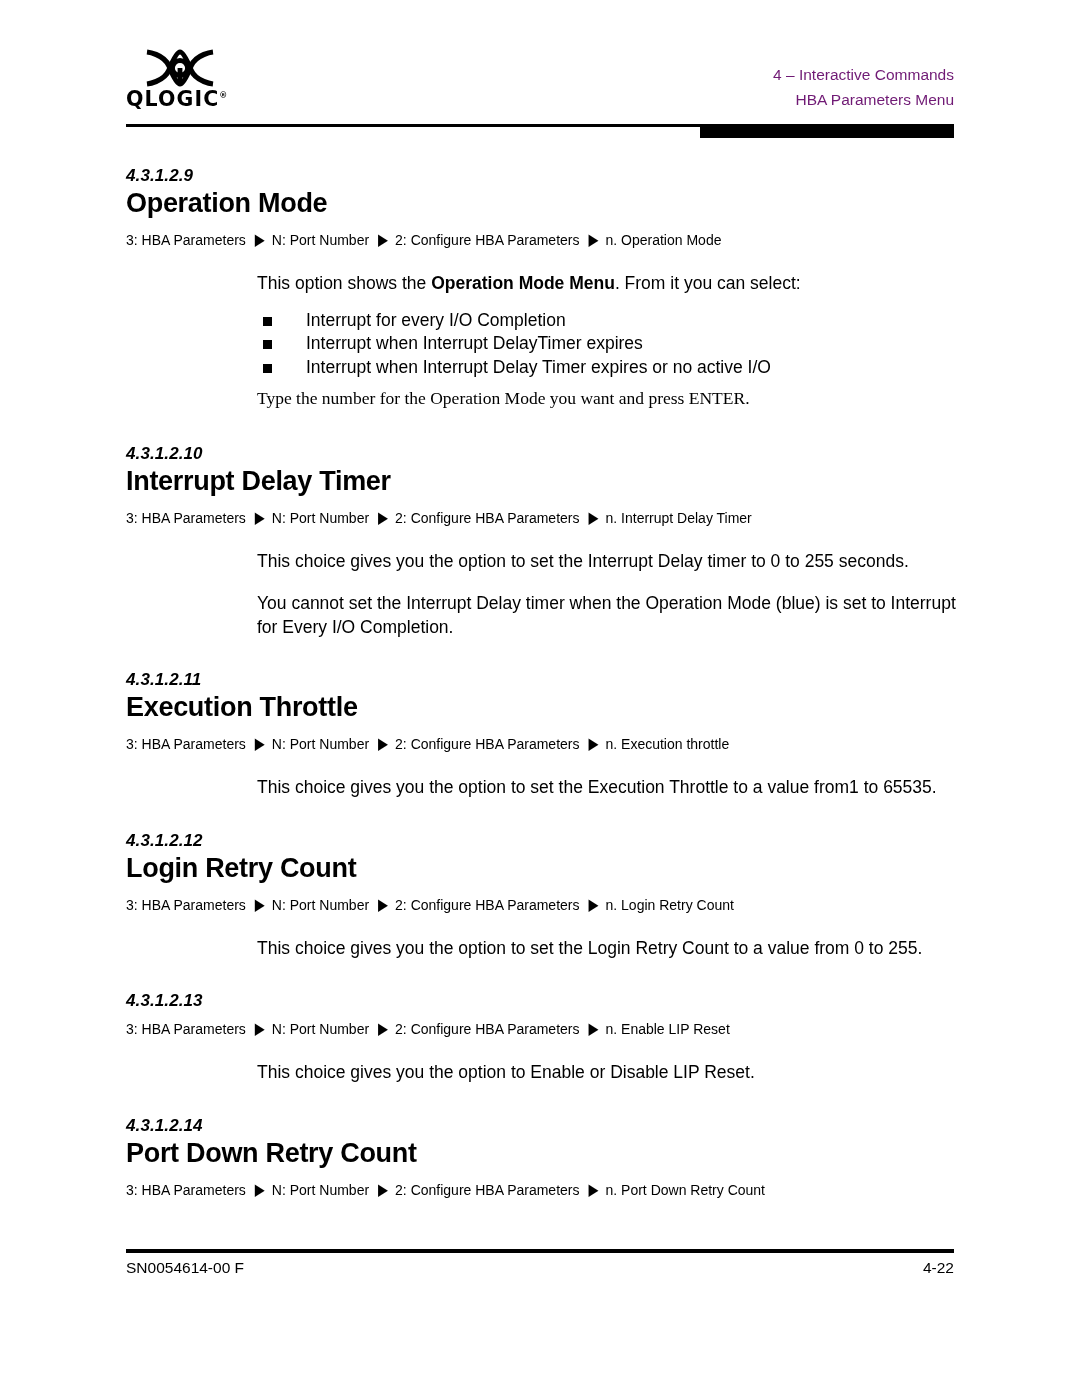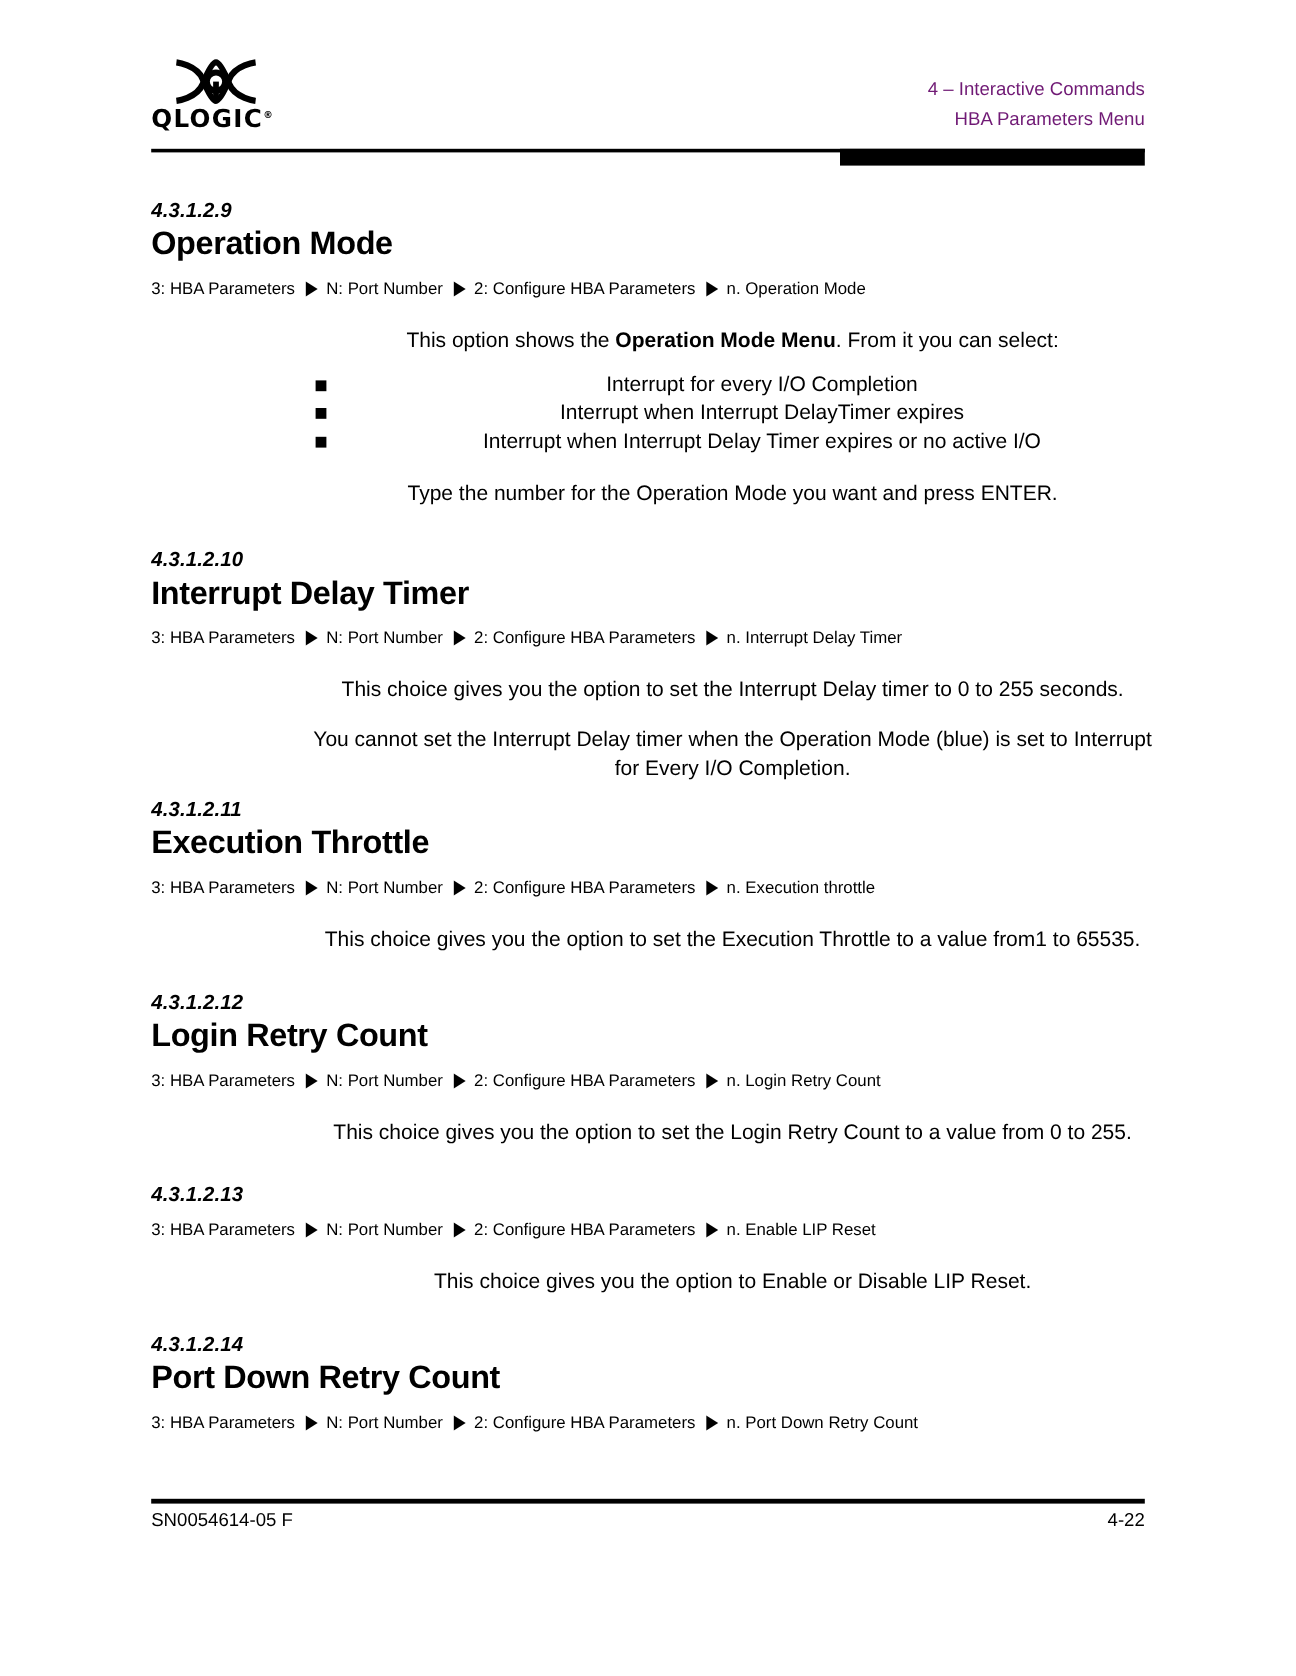--- a/index.html
+++ b/index.html
@@ -121,21 +121,20 @@
     display: inline-block;
     font-size: 13px;
     line-height: 13px;
     transform: translateY(-1px) scaleY(1.25);
     margin: 0 7px 0 9px;
   }
 
   .body-block {
     margin-left: 131px;
     width: 707px;
-    text-align: center;
   }
   .para {
     font-size: 17.5px;
     line-height: 23.5px;
     margin: 0;
   }
   .para b { font-weight: bold; }
 
   .bullets {
     margin: 13px 0 0 0;
@@ -221,38 +220,38 @@
         <span class="crumb">3: HBA Parameters</span><span class="arrow">▶</span><span class="crumb">N: Port Number</span><span class="arrow">▶</span><span class="crumb">2: Configure HBA Parameters</span><span class="arrow">▶</span><span class="crumb">n. Operation Mode</span>
       </div>
       <div class="gap-after-breadcrumb"></div>
       <div class="body-block">
         <p class="para"><span>This option shows the </span><b>Operation Mode Menu</b><span>. From it you can select:</span></p>
         <ul class="bullets">
           <li><span class="sq"></span><span>Interrupt for every I/O Completion</span></li>
           <li><span class="sq"></span><span>Interrupt when Interrupt DelayTimer expires</span></li>
           <li><span class="sq"></span><span>Interrupt when Interrupt Delay Timer expires or no active I/O</span></li>
         </ul>
-        <p class="para" style="margin-top:21px;">Type the number for the Operation Mode you want and press ENTER.</p>
+        <p class="para" style="margin-top:8px;font-family:Liberation Serif, serif;">Type the number for the Operation Mode you want and press ENTER.</p>
       </div>
     </div>
 
     <div class="section" style="margin-top:35px;">
       <p class="sec-num">4.3.1.2.10</p>
       <h2 class="sec-title">Interrupt Delay Timer</h2>
       <div class="breadcrumb">
         <span class="crumb">3: HBA Parameters</span><span class="arrow">▶</span><span class="crumb">N: Port Number</span><span class="arrow">▶</span><span class="crumb">2: Configure HBA Parameters</span><span class="arrow">▶</span><span class="crumb">n. Interrupt Delay Timer</span>
       </div>
       <div class="gap-after-breadcrumb"></div>
       <div class="body-block">
         <p class="para">This choice gives you the option to set the Interrupt Delay timer to 0 to 255 seconds.</p>
         <p class="para">You cannot set the Interrupt Delay timer when the Operation Mode (blue) is set to Interrupt for Every I/O Completion.</p>
       </div>
     </div>
 
-    <div class="section" style="margin-top:15px;">
+    <div class="section" style="margin-top:33px;">
       <p class="sec-num">4.3.1.2.11</p>
       <h2 class="sec-title">Execution Throttle</h2>
       <div class="breadcrumb">
         <span class="crumb">3: HBA Parameters</span><span class="arrow">▶</span><span class="crumb">N: Port Number</span><span class="arrow">▶</span><span class="crumb">2: Configure HBA Parameters</span><span class="arrow">▶</span><span class="crumb">n. Execution throttle</span>
       </div>
       <div class="gap-after-breadcrumb"></div>
       <div class="body-block">
         <p class="para">This choice gives you the option to set the Execution Throttle to a value from1 to 65535.</p>
       </div>
     </div>
@@ -285,17 +284,17 @@
       <h2 class="sec-title">Port Down Retry Count</h2>
       <div class="breadcrumb">
         <span class="crumb">3: HBA Parameters</span><span class="arrow">▶</span><span class="crumb">N: Port Number</span><span class="arrow">▶</span><span class="crumb">2: Configure HBA Parameters</span><span class="arrow">▶</span><span class="crumb">n. Port Down Retry Count</span>
       </div>
     </div>
 
   </div>
 
   <div class="footer-rule"></div>
   <div class="footer">
-    <span class="left">SN0054614-05  F</span>
+    <span class="left">SN0054614-00  F</span>
     <span class="right">4-22</span>
   </div>
 
 </div>
 
 </body></html>

